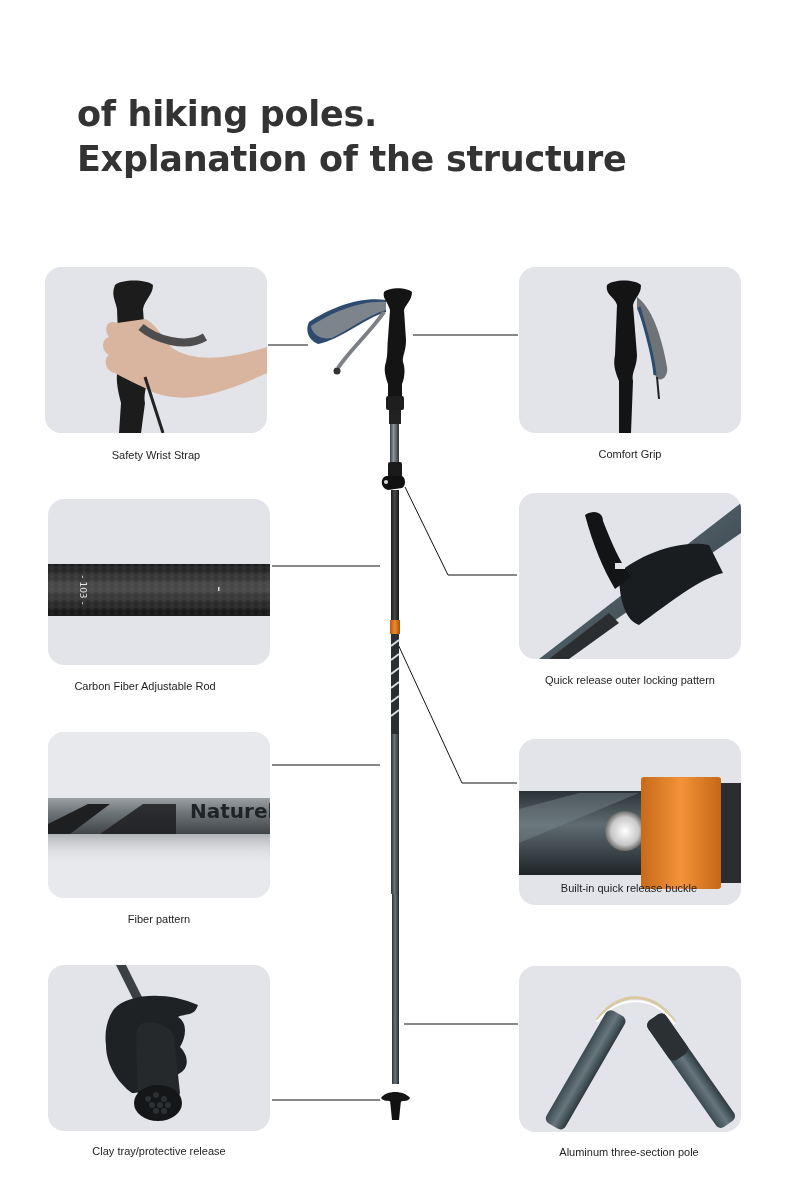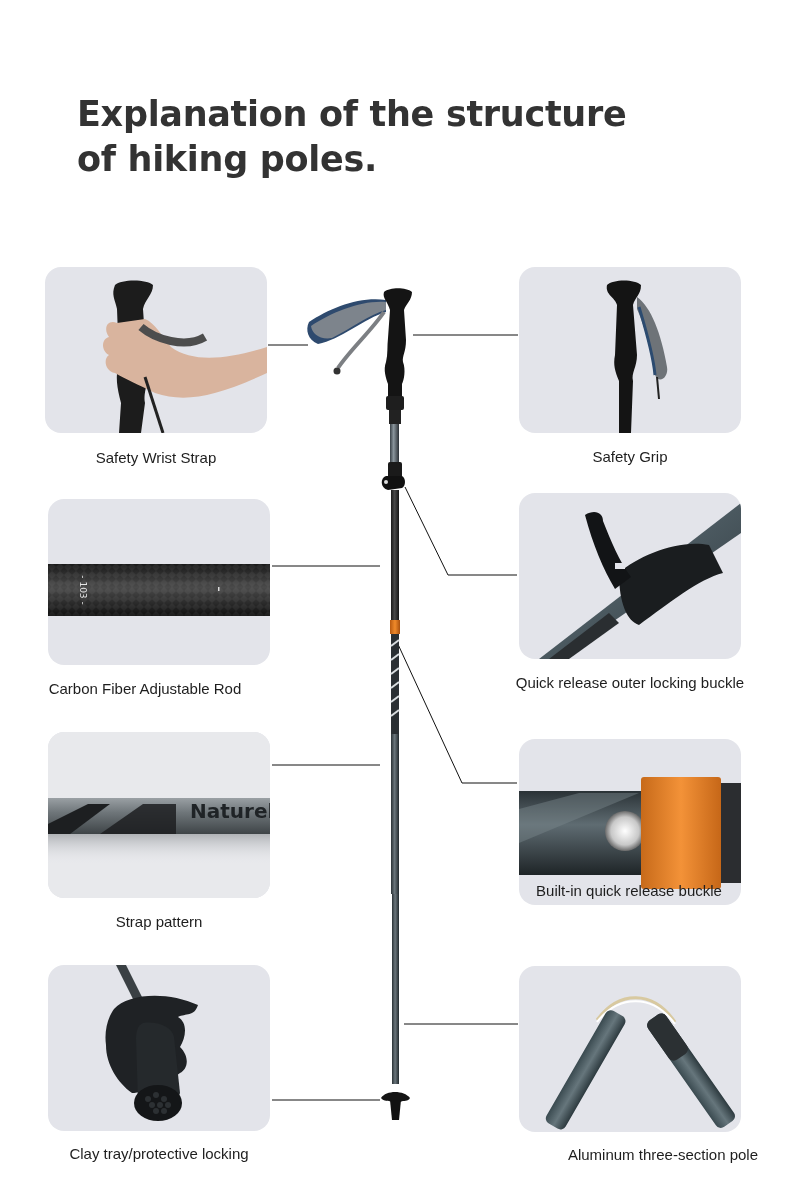--- a/index.html
+++ b/index.html
@@ -14,33 +14,33 @@
     }
     .title span { display: block; }
 
     .card {
       position: absolute; width: 222px; height: 166px;
       background: #e3e4ea; border-radius: 16px; overflow: hidden;
     }
     .card svg { position: absolute; left: 0; top: 0; width: 100%; height: 100%; }
 
     .caption {
-      position: absolute; font-size: 15px; color: #1e1e1e; text-align: center;
+      position: absolute; font-size: 11px; color: #1e1e1e; text-align: center;
       white-space: nowrap;
     }
 
     .connector { position: absolute; left: 0; top: 0; width: 790px; height: 1200px; pointer-events: none; }
     .pole { position: absolute; left: 0; top: 0; width: 790px; height: 1200px; }
   </style>
 </head>
 <body>
 
 <h1 class="title">
+  <span>of hiking poles.</span>
   <span>Explanation of the structure</span>
-  <span>of hiking poles.</span>
 </h1>
 
 <svg class="connector" viewBox="0 0 790 1200">
   <g stroke="#111" stroke-width="1" fill="none">
     <line x1="268" y1="345" x2="308" y2="345"></line>
     <line x1="413" y1="335" x2="518" y2="335"></line>
     <line x1="272" y1="566" x2="380" y2="566"></line>
     <polyline points="405,487 448,575 517,575"></polyline>
     <line x1="272" y1="765" x2="380" y2="765"></line>
     <polyline points="396,640 462,783 517,783"></polyline>
@@ -163,69 +163,69 @@
       </linearGradient>
     </defs>
     <rect x="0" y="0" width="222" height="166" fill="#e8e9ec"></rect>
     <rect x="0" y="66" width="222" height="36" fill="url(#logoBar)"></rect>
     <rect x="0" y="102" width="222" height="30" fill="url(#shadowFade)"></rect>
     <path d="M0,92 L40,72 L62,72 L22,102 L0,102 Z" fill="#1d1f21"></path>
     <path d="M52,102 L95,72 L128,72 L128,102 Z" fill="#1d1f21" opacity="0.85"></path>
     <text x="142" y="86" fill="#1f2326" font-size="20" font-weight="bold" font-family="DejaVu Sans, sans-serif">Naturel</text>
   </svg>
 </div>
-<div class="caption" style="left:48px; width:222px; top:913px;">Strap pattern</div>
+<div class="caption" style="left:48px; width:222px; top:913px;">Fiber pattern</div>
 
 <div class="card" style="left:48px; top:965px;">
   <svg viewBox="0 0 222 166">
     <path d="M68,0 L78,0 L98,40 L90,44 Z" fill="#3a4044"></path>
     <path d="M66,44 C80,28 120,26 150,40 C146,52 138,48 130,52 C140,58 138,72 132,82 C142,92 140,104 132,108 C120,118 96,128 84,128 C70,118 58,100 58,80 C56,66 60,52 66,44 Z" fill="#1f2225"></path>
     <path d="M95,58 C110,56 124,62 126,72 L132,128 C128,144 100,150 90,138 L88,74 C88,66 90,60 95,58 Z" fill="#25292c"></path>
     <ellipse cx="110" cy="138" rx="24" ry="18" fill="#141618"></ellipse>
     <g fill="#2c3033">
       <circle cx="100" cy="134" r="3"></circle>
         <circle cx="108" cy="130" r="3"></circle>
         <circle cx="116" cy="134" r="3"></circle>
       <circle cx="104" cy="140" r="3"></circle>
         <circle cx="112" cy="140" r="3"></circle>
         <circle cx="120" cy="140" r="3"></circle>
       <circle cx="108" cy="146" r="3"></circle>
         <circle cx="116" cy="146" r="3"></circle>
     </g>
   </svg>
 </div>
-<div class="caption" style="left:30px; width:258px; top:1145px;">Clay tray/protective locking</div>
+<div class="caption" style="left:30px; width:258px; top:1145px;">Clay tray/protective release</div>
 
 <div class="card" style="left:519px; top:267px;">
   <svg viewBox="0 0 222 166">
     <path d="M88,18 C94,12 116,12 122,18 C122,28 116,30 114,38 L118,88 C118,100 112,106 114,114 L112,166 L100,166 L100,114 C96,104 94,98 96,88 L98,38 C96,30 86,28 88,18 Z" fill="#141414"></path>
     <path d="M118,30 C132,40 142,66 148,100 C150,110 140,118 136,108 C132,84 126,60 118,42 Z" fill="#6e7378"></path>
     <path d="M120,40 C126,60 134,86 136,108" stroke="#2c4b70" stroke-width="3" fill="none"></path>
     <path d="M138,110 L140,132" stroke="#222" stroke-width="2" fill="none"></path>
   </svg>
 </div>
-<div class="caption" style="left:519px; width:222px; top:448px;">Safety Grip</div>
+<div class="caption" style="left:519px; width:222px; top:448px;">Comfort Grip</div>
 
 <div class="card" style="left:519px; top:493px;">
   <svg viewBox="0 0 222 166">
     <defs>
       <linearGradient id="diagShaft" x1="0" y1="0" x2="1" y2="1">
         <stop offset="0" stop-color="#8c9aa0"></stop>
           <stop offset="0.5" stop-color="#4b5960"></stop>
           <stop offset="1" stop-color="#2f383d"></stop>
       </linearGradient>
     </defs>
     <path d="M222,10 L222,40 L40,166 L20,166 Z" fill="url(#diagShaft)"></path>
     <path d="M30,166 L90,120 L100,130 L50,166 Z" fill="#2a2e31"></path>
     <path d="M100,80 C120,62 160,46 190,52 L204,80 C180,86 150,110 120,132 C108,128 100,110 100,80 Z" fill="#1a1d1f"></path>
     <path d="M66,22 C76,16 84,20 84,28 C92,48 100,68 112,84 L96,96 C84,76 74,52 66,22 Z" fill="#121416"></path>
     <rect x="96" y="70" width="10" height="6" fill="#e3e4ea"></rect>
   </svg>
 </div>
-<div class="caption" style="left:490px; width:280px; top:674px;">Quick release outer locking buckle</div>
+<div class="caption" style="left:490px; width:280px; top:674px;">Quick release outer locking pattern</div>
 
 <div class="card" style="left:519px; top:739px;">
   <svg viewBox="0 0 222 166">
     <defs>
       <linearGradient id="grayBar" x1="0" y1="0" x2="0" y2="1">
         <stop offset="0" stop-color="#2a3236"></stop>
           <stop offset="0.4" stop-color="#5f6c72"></stop>
           <stop offset="1" stop-color="#1e2427"></stop>
       </linearGradient>
       <linearGradient id="orangeRing" x1="0" y1="0" x2="1" y2="0">
@@ -261,13 +261,13 @@
     <path d="M78,56 C100,28 134,28 156,58" stroke="#ffffff" stroke-width="2" fill="none"></path>
     <g transform="rotate(30 70 100)">
       <rect x="58" y="40" width="22" height="130" rx="6" fill="url(#alum)"></rect>
     </g>
     <g transform="rotate(-35 170 100)">
       <rect x="158" y="40" width="22" height="130" rx="6" fill="url(#alum)"></rect>
       <rect x="158" y="40" width="22" height="48" rx="6" fill="#2b3033"></rect>
     </g>
   </svg>
 </div>
-<div class="caption" style="left:500px; width:258px; top:1146px;text-align:right;">Aluminum three-section pole</div>
+<div class="caption" style="left:500px; width:258px; top:1146px;">Aluminum three-section pole</div>
 
 </body></html>

